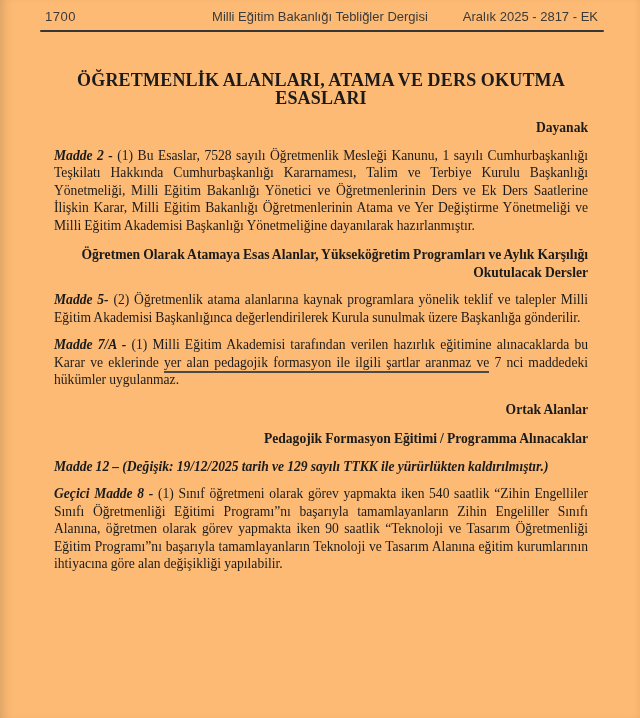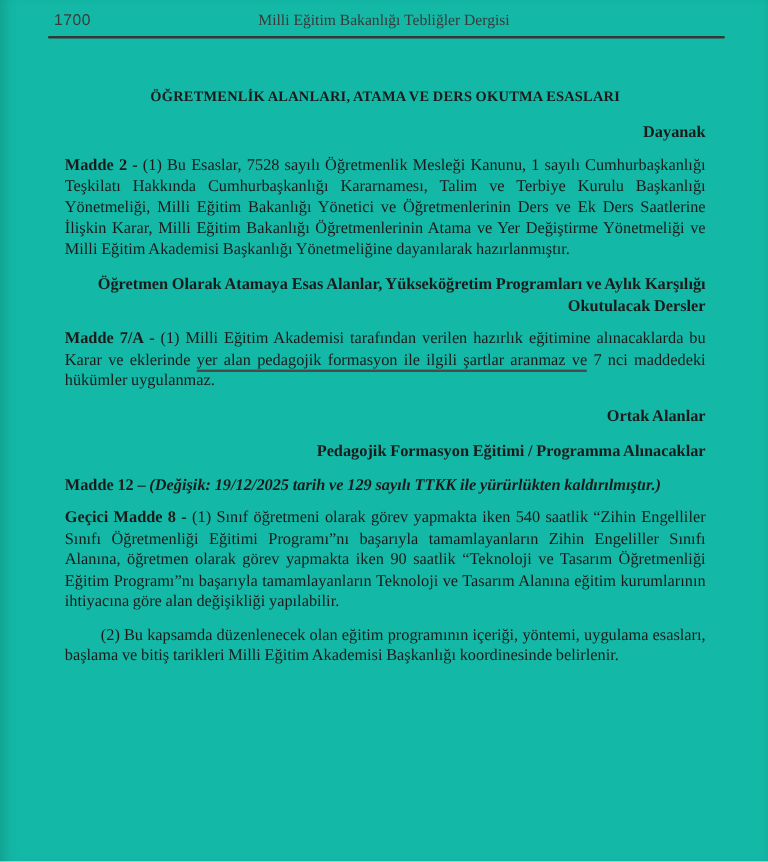--- a/index.html
+++ b/index.html
@@ -1,102 +1,103 @@
 <!DOCTYPE html>
 <html lang="tr"><head>
 <meta charset="utf-8">
 <style>
   html, body { margin: 0; padding: 0; background: #e9e9e9; }
   .page {
     position: relative;
     width: 640px;
     height: 718px;
     margin: 0 auto;
-    background: #14b8a6;
+    background: #fdba74;
     overflow: hidden;
     box-shadow: inset 10px 0 14px -10px rgba(0,0,0,.22), inset -6px 0 10px -8px rgba(0,0,0,.12);
     color: #1b1b1b;
   }
   
   .doc-header {
     position: relative;
     height: 31px;
     font-family: "Liberation Sans", sans-serif;
     font-size: 13px;
     color: #3a3a3a;
   }
   .doc-header .page-no   { position: absolute; left: 45px;  top: 9px; letter-spacing: .5px; }
-  .doc-header .journal   { position: absolute; left: 0; right: 0; top: 9px; text-align: center; font-family: Liberation Serif, serif; }
+  .doc-header .journal   { position: absolute; left: 0; right: 0; top: 9px; text-align: center; }
   .doc-header .issue     { position: absolute; right: 42px; top: 9px; }
   .header-rule {
     position: absolute; left: 40px; right: 36px; top: 30px;
     height: 2px; background: #363636; border-radius: 1px;
   }
   
   .content {
     padding: 0 52px 0 54px;
     font-family: "Liberation Serif", serif;
     font-size: 13.6px;
     line-height: 17.5px;
     text-align: justify;
     word-spacing: -0.3px;
   }
   .doc-title {
     margin: 40px 0 0 0;
     text-align: center;
-    font-size: 12px;
+    font-size: 18px;
     font-weight: bold;
     letter-spacing: .2px;
     line-height: 18px;
   }
   .section-heading {
     margin: 12px 0 0 16px;
     font-weight: bold;
     text-align: right;
     line-height: 17.5px;
   }
   .para { margin: 10px 0 0 0; }
-  .lead { font-weight: bold; }
+  .lead { font-weight: bold; font-style: italic; }
   .note-italic { font-weight: bold; font-style: italic; }
   .annotation-underline {
     border-bottom: 2.5px solid #4a4a4a;
     padding-bottom: 1px;
   }
   .para-indent { text-indent: 30px; }
 </style>
 </head>
 <body>
 
 <div class="page">
 
   <div class="doc-header">
     <span class="page-no">1700</span>
     <span class="journal">Milli Eğitim Bakanlığı Tebliğler Dergisi</span>
+    <span class="issue">Aralık 2025 - 2817 - EK</span>
   </div>
   <div class="header-rule"></div>
 
   <div class="content">
 
     <div class="doc-title">ÖĞRETMENLİK ALANLARI, ATAMA VE DERS OKUTMA ESASLARI</div>
 
     <div class="section-heading">Dayanak</div>
 
     <p class="para"><span class="lead">Madde 2 -</span><span> (1) Bu Esaslar, 7528 sayılı Öğretmenlik Mesleği Kanunu, 1 sayılı Cumhurbaşkanlığı Teşkilatı Hakkında Cumhurbaşkanlığı Kararnamesı, Talim ve Terbiye Kurulu Başkanlığı Yönetmeliği, Milli Eğitim Bakanlığı Yönetici ve Öğretmenlerinin Ders ve Ek Ders Saatlerine İlişkin Karar, Milli Eğitim Bakanlığı Öğretmenlerinin Atama ve Yer Değiştirme Yönetmeliği ve Milli Eğitim Akademisi Başkanlığı Yönetmeliğine dayanılarak hazırlanmıştır.</span></p>
 
     <div class="section-heading">Öğretmen Olarak Atamaya Esas Alanlar, Yükseköğretim Programları ve Aylık Karşılığı Okutulacak Dersler</div>
 
+    <p class="para"><span class="lead">Madde 5-</span><span> (2) Öğretmenlik atama alanlarına kaynak programlara yönelik teklif ve talepler Milli Eğitim Akademisi Başkanlığınca değerlendirilerek Kurula sunulmak üzere Başkanlığa gönderilir.</span></p>
 
 
     <p class="para"><span class="lead">Madde 7/A -</span><span> (1) Milli Eğitim Akademisi tarafından verilen hazırlık eğitimine alınacaklarda bu Karar ve eklerinde </span><span class="annotation-underline">yer alan pedagojik formasyon ile ilgili şartlar aranmaz ve</span><span> 7 nci maddedeki hükümler uygulanmaz.</span></p>
 
     <div class="section-heading">Ortak Alanlar</div>
 
 
     <div class="section-heading">Pedagojik Formasyon Eğitimi / Programma Alınacaklar</div>
 
     <p class="para"><span class="lead">Madde 12 –</span><span class="note-italic"> (Değişik: 19/12/2025 tarih ve 129 sayılı TTKK ile yürürlükten kaldırılmıştır.)</span></p>
 
     <p class="para"><span class="lead">Geçici Madde 8 -</span><span> (1) Sınıf öğretmeni olarak görev yapmakta iken 540 saatlik “Zihin Engelliler Sınıfı Öğretmenliği Eğitimi Programı”nı başarıyla tamamlayanların Zihin Engeliller Sınıfı Alanına, öğretmen olarak görev yapmakta iken 90 saatlik “Teknoloji ve Tasarım Öğretmenliği Eğitim Programı”nı başarıyla tamamlayanların Teknoloji ve Tasarım Alanına eğitim kurumlarının ihtiyacına göre alan değişikliği yapılabilir.</span></p>
 
-    <p class="para para-indent">(2) Bu kapsamda düzenlenecek olan eğitim programının içeriği, yöntemi, uygulama esasları, başlama ve bitiş tarikleri Milli Eğitim Akademisi Başkanlığı koordinesinde belirlenir.</p>
 
   </div>
 </div>
 
 </body></html>

